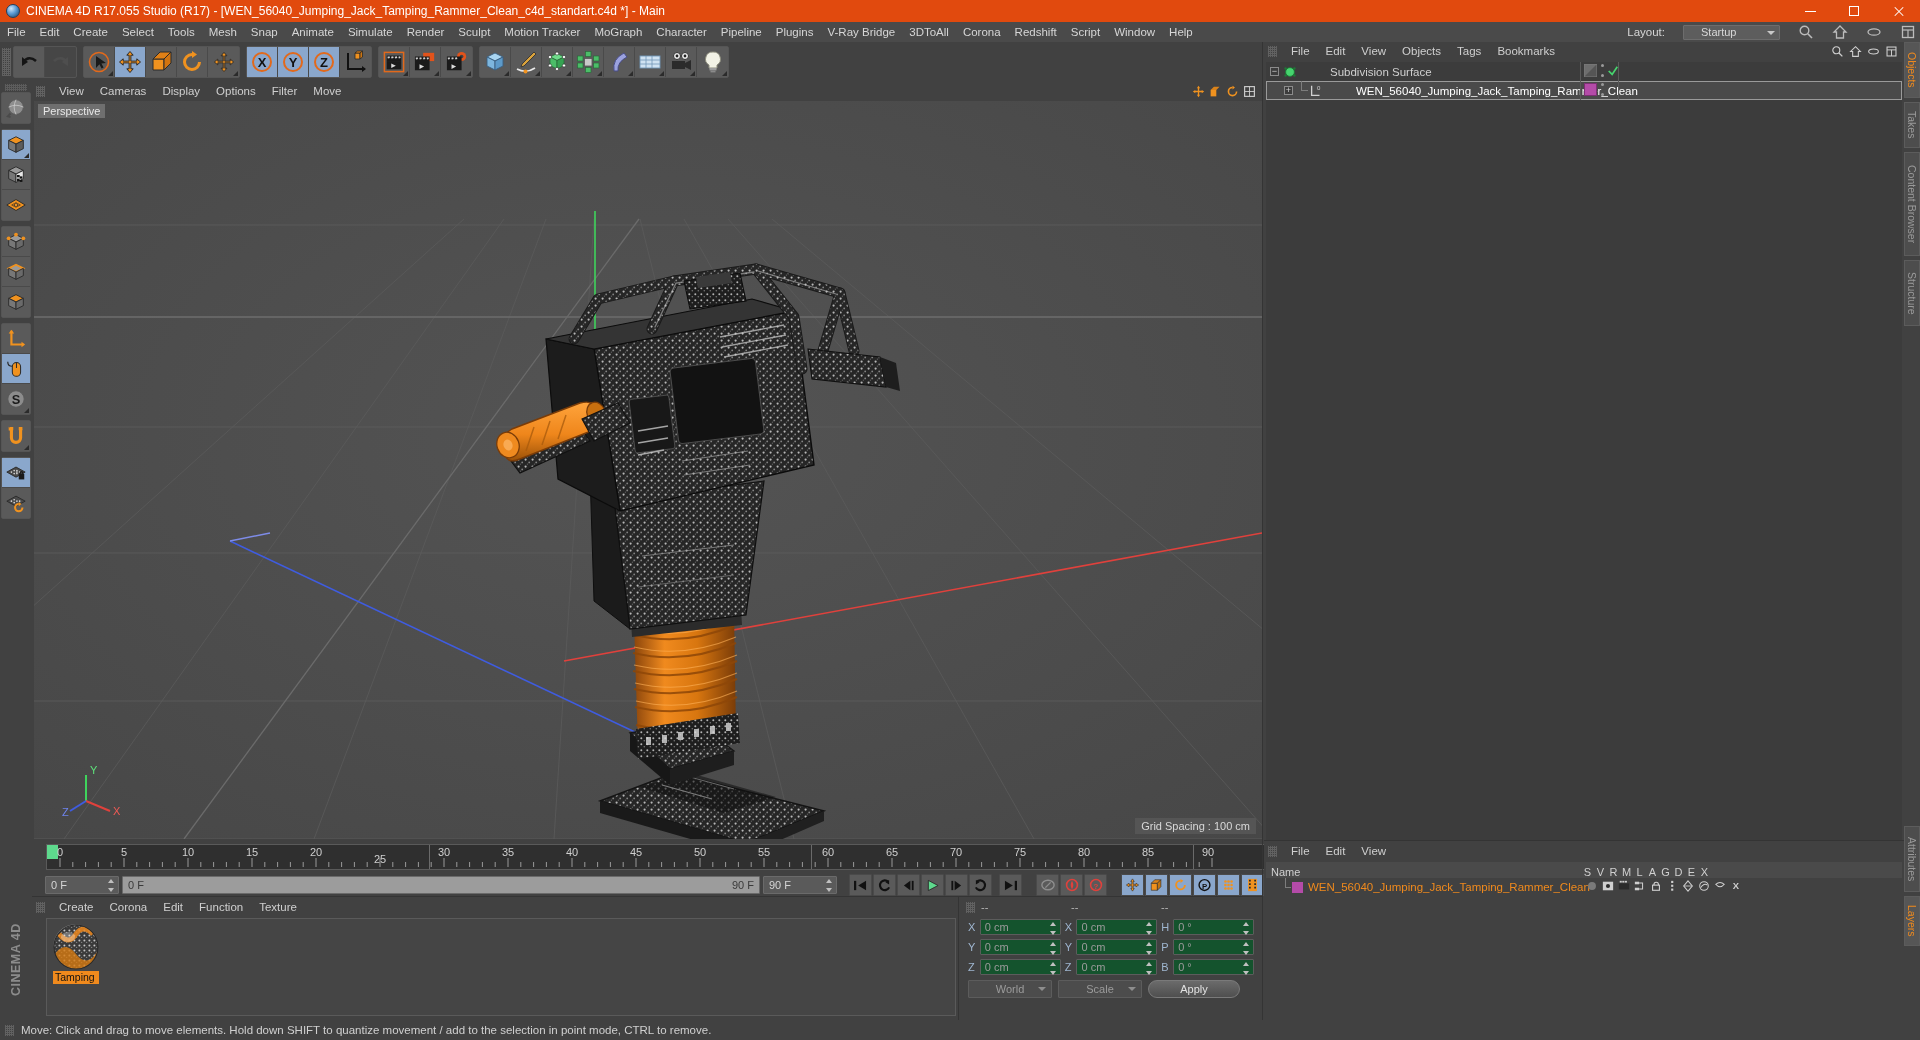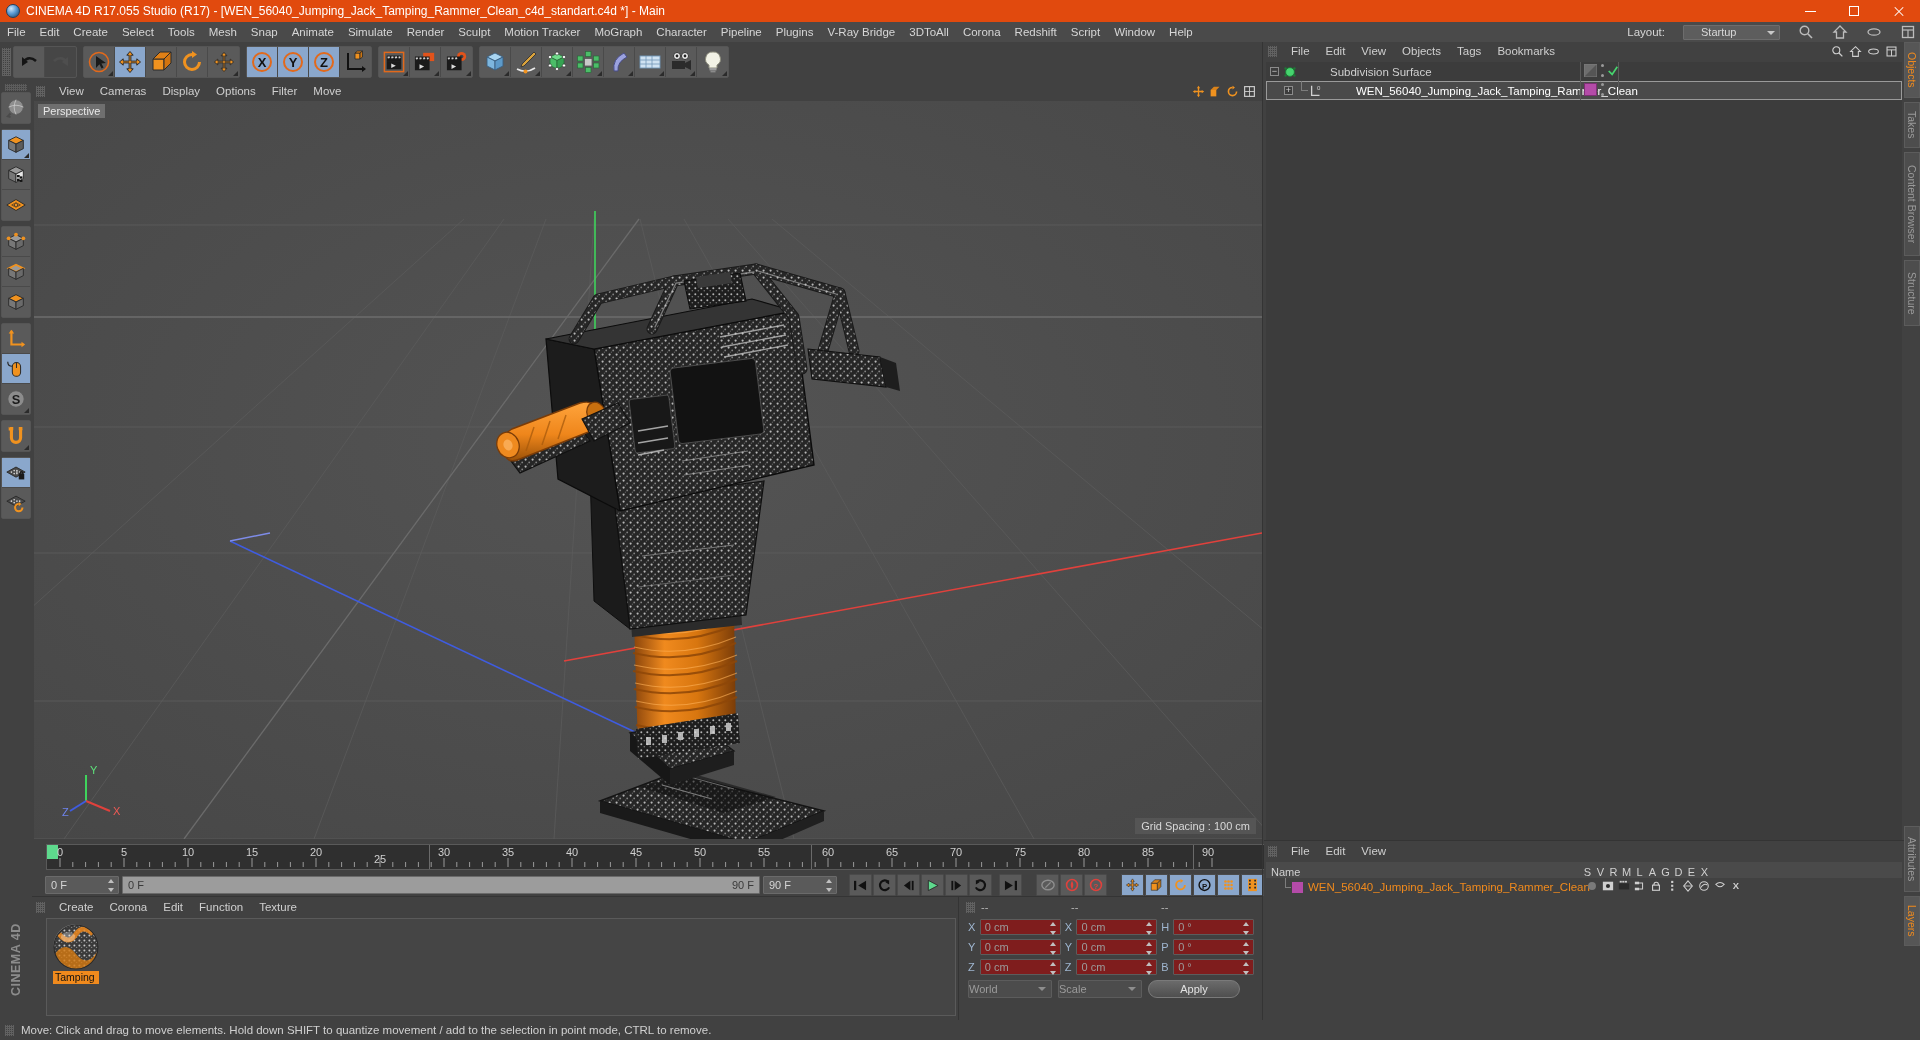--- a/index.html
+++ b/index.html
@@ -199,27 +199,27 @@
   .coord-head { display: flex; align-items: center; height: 18px; font-size: 11px; color: #b5b5b5; }
   .coord-head .g { width: 9px; height: 11px; margin: 0 6px 0 6px;
     background-image: repeating-linear-gradient(0deg,#6f6f6f 0 1px,transparent 1px 2px),
                       repeating-linear-gradient(90deg,#6f6f6f 0 1px,transparent 1px 2px);
     background-size: 2px 2px; opacity:.7;}
   .coord-head .c { width: 90px; }
   .coord-grid { position: absolute; left: 8px; top: 20px; width: 290px; }
   .coord-row { display: flex; align-items: center; height: 17px; margin-bottom: 3px; }
   .coord-lbl { width: 12px; color: #9fb6d0; font-size: 11px; text-align: left; }
   .coord-in {
-    width: 82px; height: 16px; background: #7f1d1d; border: 1px solid #5c5c5c; color: #9b9b9b;
+    width: 82px; height: 16px; background: #14532d; border: 1px solid #5c5c5c; color: #9b9b9b;
     font-size: 11px; line-height: 14px; padding-left: 4px; position: relative; margin-right: 4px; border-radius:1px;
   }
   .coord-foot { position: absolute; left: 8px; top: 82px; width: 290px; display: flex; gap: 6px; }
   .dd {
     width: 84px; height: 18px; background: #4c4c4c; border: 1px solid #5c5c5c; color: #9b9b9b;
-    font-size: 11px; line-height: 16px; position: relative; border-radius:1px;
+    font-size: 11px; line-height: 16px; text-align: center; position: relative; border-radius:1px;
   }
   .dd .caret { position: absolute; right: 5px; top: 6px; width:0;height:0;
     border-left:4px solid transparent;border-right:4px solid transparent;border-top:4px solid #8e8e8e; }
   .applybtn {
     width: 92px; height: 18px; background: linear-gradient(#6b6b6b,#4f4f4f); border: 1px solid #7a7a7a;
     border-radius: 9px; color: #e2e2e2; font-size: 11px; line-height: 16px; text-align: center;
   }
 
   
   .objpanel { position: absolute; left: 1264px; top: 42px; width: 640px; height: 800px; background: #414141; }

